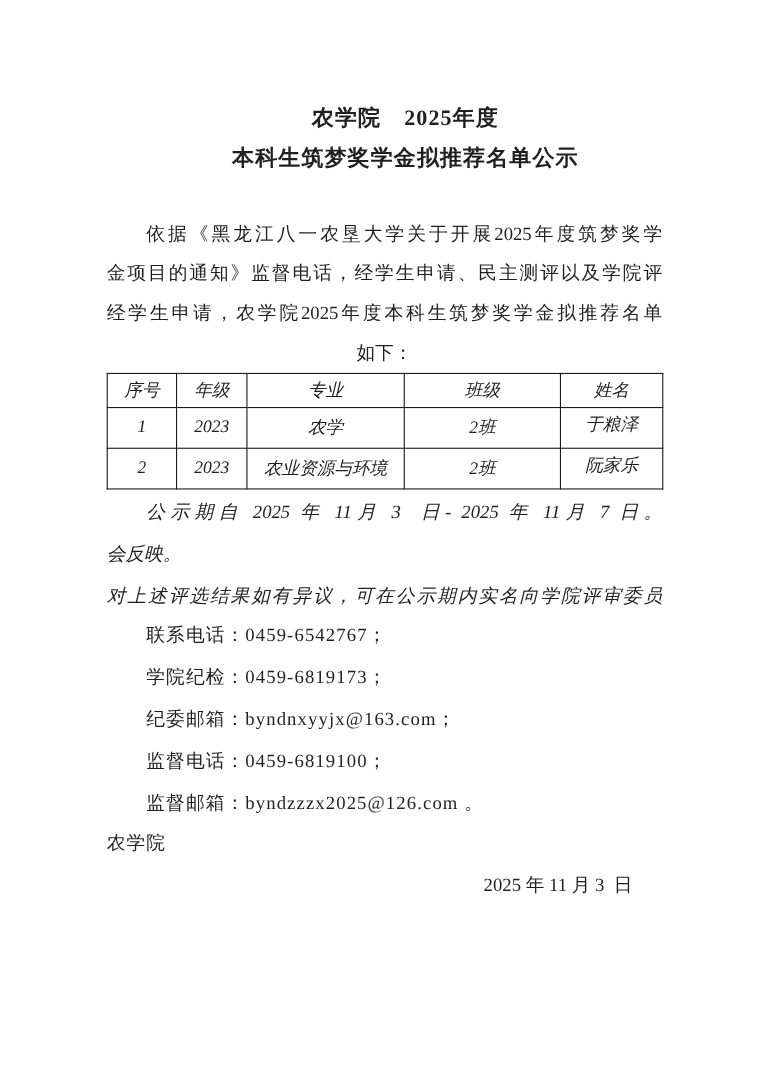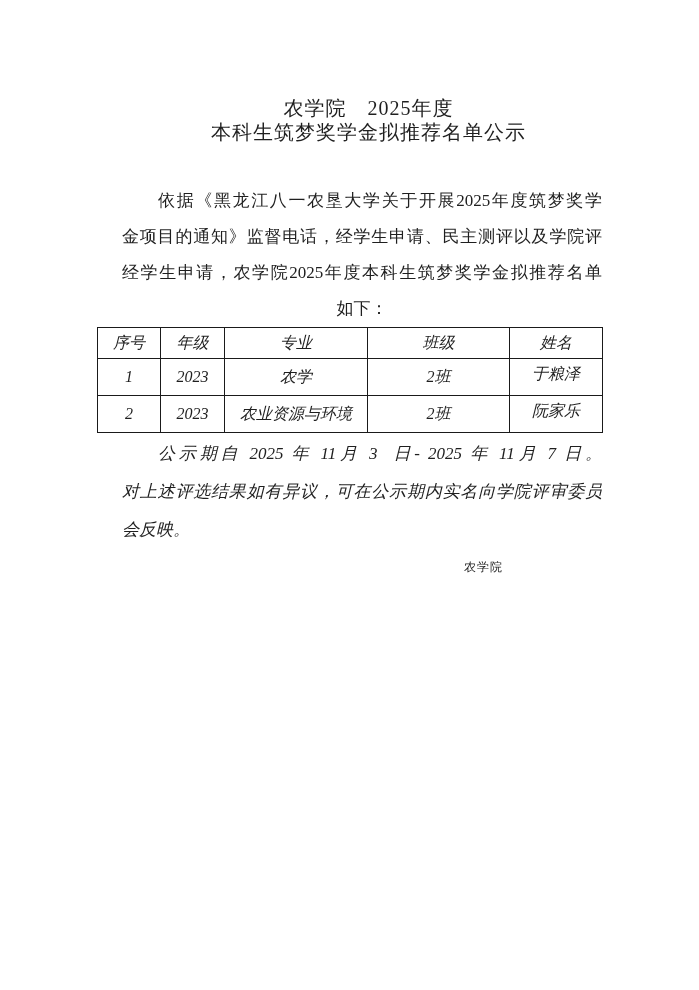--- a/index.html
+++ b/index.html
@@ -11,34 +11,34 @@
     overflow: hidden;
   }
   .page { width: 699px; height: 990px; background: #ffffff; }
   .doc { width: 505px; margin: 0 auto; }
 
   
   .title-line {
     text-align: center;
     padding-left: 38px;          
     font-size: 20px;
-    font-weight: normal;
+    font-weight: bold;
     letter-spacing: 1px;
     line-height: 24px;
   }
   .t1 { margin-top: 96px; }
-  .t2 { }
+  .t2 { margin-top: 12px; }
 
   
   .para { font-size: 17px; }
   .intro { margin-top: 39px; }
   .intro .line { line-height: 36px; text-align: center; }
   .notice { margin-top: 2px; font-style: italic; }
   .notice .line { line-height: 38px; }
-  .line { white-space: nowrap; margin-left: 25px; }
+  .line { white-space: nowrap; }
   .line.just {
     white-space: normal;
     text-align: justify;
     text-align-last: justify;
   }
   .line.indent { text-indent: 36px; }
 
   
   table.rec {
     margin-top: 0;
@@ -65,21 +65,21 @@
   .contacts { margin-top: -2px; }
   .contact-line {
     font-size: 17px;
     line-height: 38px;
     padding-left: 36px;
     letter-spacing: 1px;
     white-space: nowrap;
   }
 
   
-  .sig-org  { font-size: 12px; line-height: 36px; text-align: right; padding-right: 99px; letter-spacing: 1px; }
+  .sig-org  { font-size: 17px; line-height: 36px; text-align: left; padding-right: 99px; letter-spacing: 1px; }
   .sig-date { font-size: 17px; line-height: 40px; text-align: right; padding-right: 27px; }
 </style>
 </head>
 <body>
 
 <div class="page">
   <div class="doc">
 
     <div class="title-line t1">农学院　2025年度</div>
     <div class="title-line t2">本科生筑梦奖学金拟推荐名单公示</div>
@@ -121,21 +121,29 @@
           <td>2023</td>
           <td>农业资源与环境</td>
           <td>2班</td>
           <td class="name">阮家乐</td>
         </tr>
       </tbody>
     </table>
 
     <div class="para notice">
       <div class="line just indent">公示期自 2025 年 11月 3 &nbsp;日- 2025 年 11月 7 日。</div>
+      <div class="line">会反映。</div>
       <div class="line just">对上述评选结果如有异议，可在公示期内实名向学院评审委员</div>
-      <div class="line">会反映。</div>
     </div>
 
+    <div class="contacts">
+      <div class="contact-line">联系电话：0459-6542767；</div>
+      <div class="contact-line">学院纪检：0459-6819173；</div>
+      <div class="contact-line">纪委邮箱：byndnxyyjx@163.com；</div>
+      <div class="contact-line">监督电话：0459-6819100；</div>
+      <div class="contact-line">监督邮箱：byndzzzx2025@126.com 。</div>
+    </div>
 
     <div class="sig-org">农学院</div>
+    <div class="sig-date">2025 年 11 月 3 &nbsp;日</div>
 
   </div>
 </div>
 
 </body></html>

